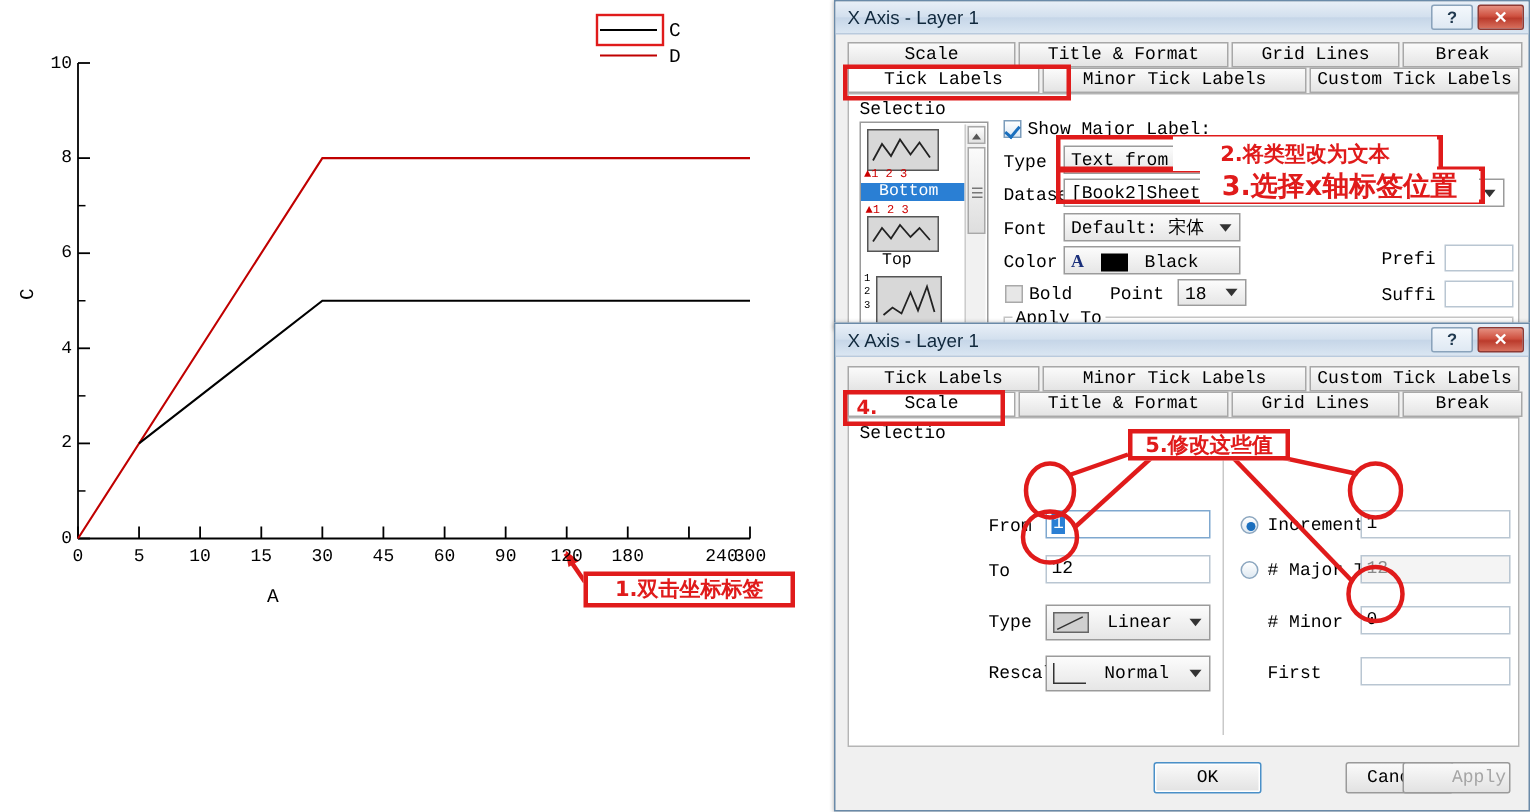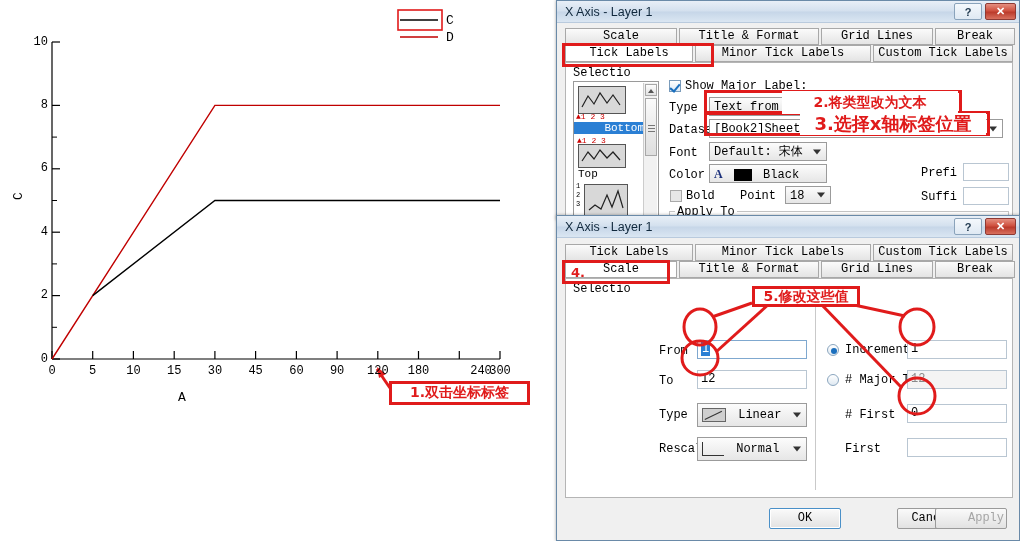--- a/index.html
+++ b/index.html
@@ -82,31 +82,30 @@
     position:absolute;
     background:#ffffff;
     border:1px solid #b5b5b5;
   }
 
   .sellist {
     position:absolute;
     background:#ffffff;
     border:1px solid #9a9a9a;
     overflow:hidden;
-    text-align:right;
   }
   .selitem { position:relative; }
   .selitem .thumb {
     border:1px solid #555;
     background:#d8d8d8;
   }
   .sellabel {
     font-family:"Liberation Mono", monospace;
     font-size:11px;
-    padding-left:2px;
+    padding-left:12px;
   }
   .sellabel.sel { background:#2a7fd4; color:#fff; }
 
   .lbl {
     position:absolute;
     font-family:"Liberation Mono", monospace;
     font-size:12px; color:#000;
     white-space:nowrap;
   }
   .field {
@@ -447,21 +446,21 @@
     </div>
 
     <div class="radio on" style="left:270px;top:106px;"></div>
     <div class="lbl" style="left:288px;top:105px;">Increment</div>
     <div class="field" style="left:350px;top:102px;width:100px;height:19px;">1</div>
 
     <div class="radio" style="left:270px;top:136px;"></div>
     <div class="lbl" style="left:288px;top:135px;"># Major Ticl</div>
     <div class="field" style="left:350px;top:132px;width:100px;height:19px;background:#f4f4f4;color:#8a8a8a;">12</div>
 
-    <div class="lbl" style="left:288px;top:170px;"># First</div>
+    <div class="lbl" style="left:288px;top:170px;"># Minor</div>
     <div class="field" style="left:350px;top:166px;width:100px;height:19px;">0</div>
 
     <div class="lbl" style="left:288px;top:204px;">First</div>
     <div class="field" style="left:350px;top:200px;width:100px;height:19px;"></div>
 
     <div class="btn primary" style="left:212px;top:270px;width:72px;">OK</div>
     <div class="btn" style="left:295px;top:270px;width:72px;margin-left:45px;">Cancel</div>
     <div class="btn disabled" style="left:378px;top:270px;width:72px;">Apply</div>
   </div>
 </div>

